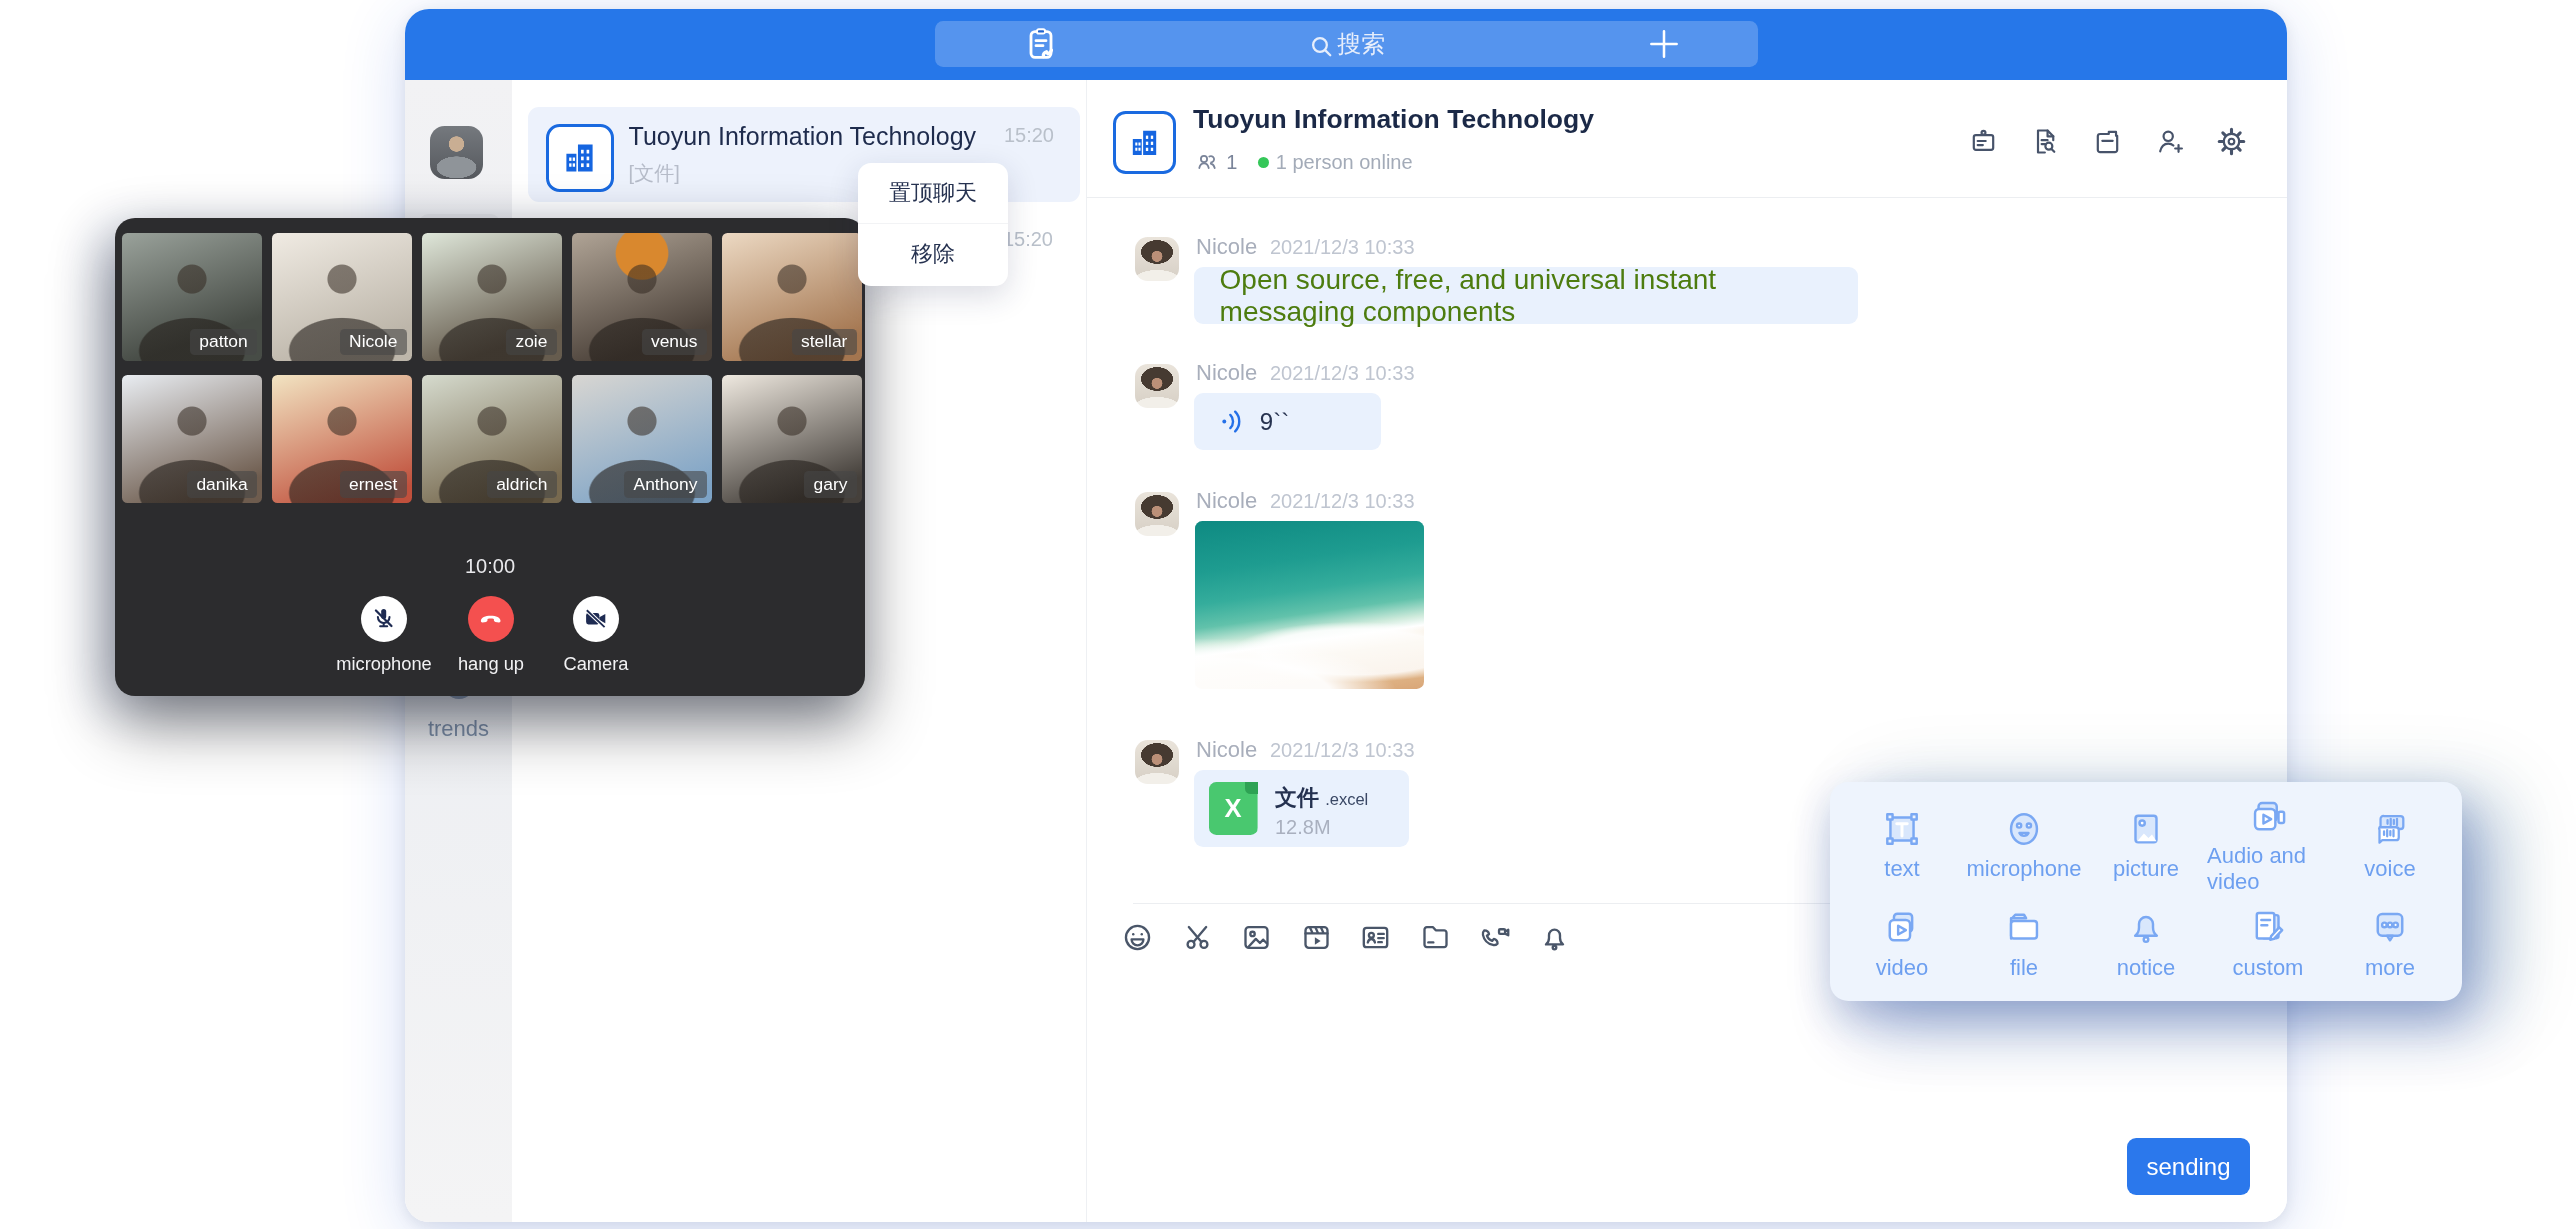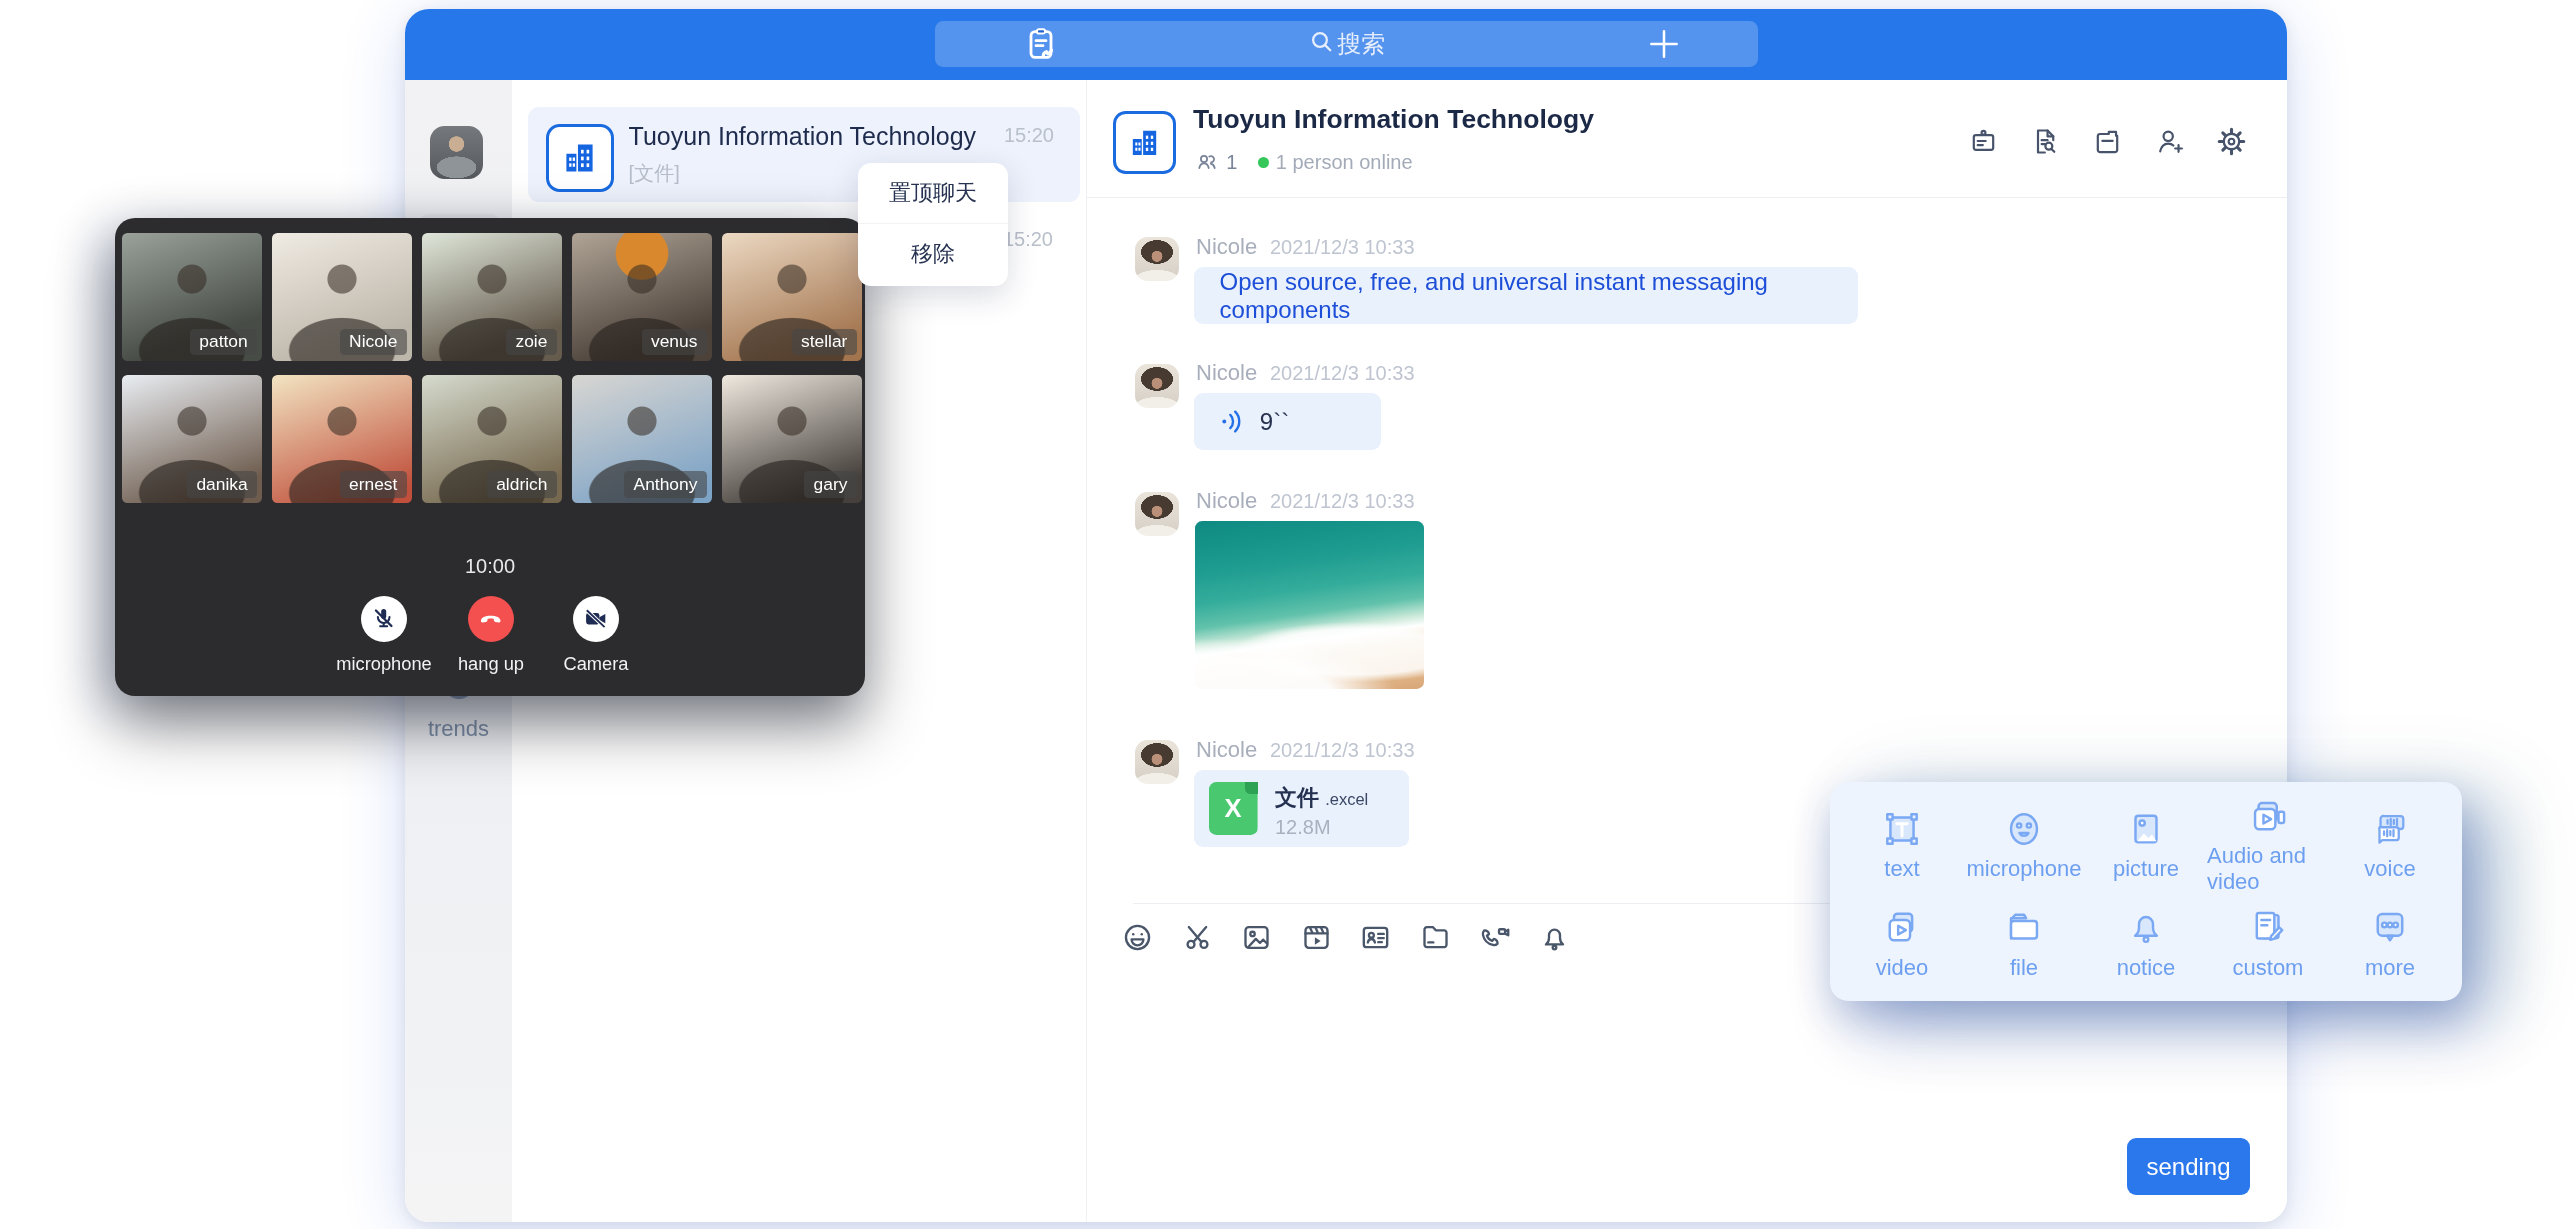--- a/index.html
+++ b/index.html
@@ -6,21 +6,21 @@
   .stage{position:relative;width:2576px;height:1229px;overflow:hidden;background:#fff;
          font-family:"Liberation Sans","DejaVu Sans",sans-serif;color:#1e2b4c;}
   svg{display:block}
   
   .app-window{position:absolute;left:405px;top:9.1px;width:1882px;height:1213px;background:#fff;
     border-radius:24px;box-shadow:0 12.8px 64px rgba(35,85,215,.20),0 3.7px 14.6px rgba(0,0,0,.08);overflow:hidden;z-index:1;}
   .topbar{position:absolute;left:0;top:0;width:100%;height:71px;background:#2677e9;}
   .search-pill{position:absolute;left:530px;top:12px;width:823px;height:46px;border-radius:8.2px;
     background:rgba(255,255,255,.22);display:flex;align-items:center;justify-content:center;}
   .pill-left{position:absolute;left:86px;top:2.7px;}
-  .pill-center{display:flex;align-items:flex-start;gap:2px;color:#e7eefb;font-size:24px;}
+  .pill-center{display:flex;align-items:flex-end;gap:2px;color:#e7eefb;font-size:24px;}
   .pill-plus{position:absolute;right:75px;top:3.7px;}
   
   .nav-sidebar{position:absolute;left:0;top:71px;width:107px;height:1142px;
     background:linear-gradient(180deg,#f2f2f4 0%,#eceef2 45%,#f4f4f5 100%);}
   .avatar-man{position:absolute;left:25px;top:46px;width:53px;height:53px;border-radius:14.6px;
     background:radial-gradient(circle at 50% 34%,#c9ae93 0 17%,transparent 18%),
                radial-gradient(ellipse 62% 34% at 50% 78%,#8f9499 0 60%,transparent 61%),
                linear-gradient(#75797e,#55585d);}
   .side-pill{position:absolute;left:13.7px;top:134px;width:81px;height:31px;border-radius:9.1px;background:#e7e8ea;}
   .trends{position:absolute;left:0;top:590px;width:107px;text-align:center;}
@@ -48,21 +48,21 @@
   .chat-actions .act{cursor:pointer;}
   
   .msg-avatar{position:absolute;width:44px;height:44px;border-radius:12.8px;overflow:hidden;
     background:radial-gradient(circle at 50% 44%,#bb9078 0 16%,transparent 17%),
                radial-gradient(ellipse 62% 46% at 50% 34%,#463a31 0 58%,transparent 59%),
                radial-gradient(ellipse 84% 38% at 50% 98%,#f2efe9 0 60%,transparent 61%),
                linear-gradient(#eae4db,#d6cfc5);}
   .msg-meta{position:absolute;font-size:22px;color:#a8aebb;}
   .msg-meta .t{font-size:20px;color:#bfc5d0;margin-left:12.8px;}
   .bubble{position:absolute;background:#e9f1fd;border-radius:9.1px;display:flex;align-items:center;}
-  .bubble-text{padding:0 25.6px;font-size:24px;color:#1d4ed8;}
+  .bubble-text{padding:0 25.6px;font-size:28px;color:#4d7c0f;}
   .voice-bubble{gap:12.8px;padding:0 24px;font-size:24px;color:#26324f;}
   .img-msg{position:absolute;border-radius:7.3px;overflow:hidden;
     background:radial-gradient(130% 55% at 8% 104%,rgba(255,255,255,.95) 0 40%,transparent 62%),
       radial-gradient(90% 30% at 70% 78%,rgba(255,255,255,.85) 0 45%,transparent 60%),
       linear-gradient(172deg,#0e8a82 0%,#1e9c90 26%,#35ad9c 42%,#62c2ab 54%,#cdeadb 63%,#ffffff 68%,#eed9b8 76%,#e2ba8c 88%,#d9a popular 100%);
     background:radial-gradient(130% 55% at 8% 104%,rgba(255,255,255,.95) 0 40%,transparent 62%),
       radial-gradient(90% 30% at 70% 78%,rgba(255,255,255,.85) 0 45%,transparent 60%),
       linear-gradient(172deg,#0e8a82 0%,#1e9c90 26%,#35ad9c 42%,#62c2ab 54%,#cdeadb 63%,#ffffff 68%,#eed9b8 76%,#e2ba8c 88%,#d9a678 100%);}
   .file-bubble{position:absolute;background:#e9f1fd;border-radius:9.1px;}
   .file-icon{position:absolute;left:14.6px;top:12px;width:49px;height:53px;background:#49c86f;border-radius:7.3px;

